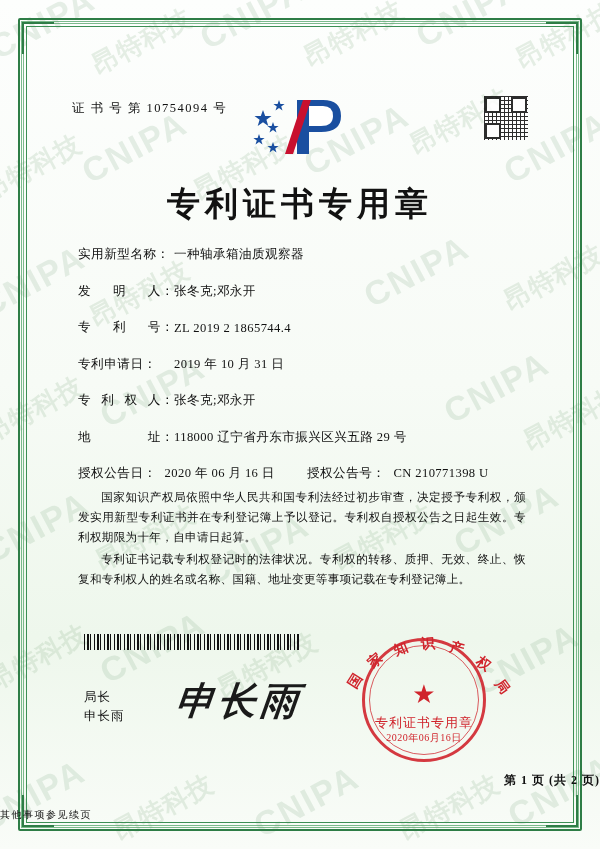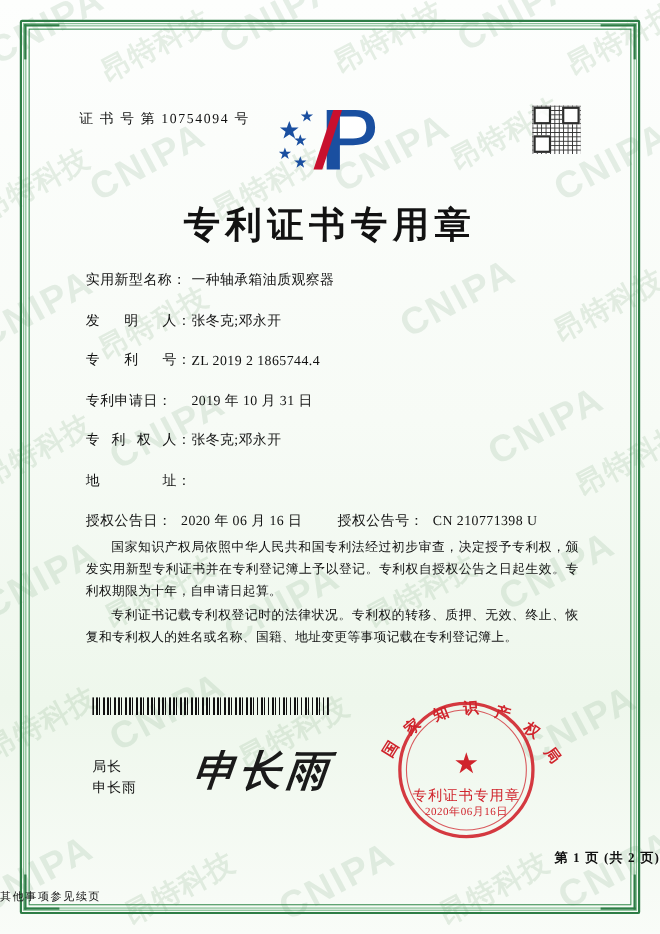--- a/index.html
+++ b/index.html
@@ -451,20 +451,21 @@
           <span>人：</span>
         </div>
         <div class="value">张冬克;邓永开</div>
       </div>
 
       <div class="row">
         <div class="label spread">
           <span>地</span>
           <span>址：</span>
         </div>
+        <div class="value">118000 辽宁省丹东市振兴区兴五路 29 号</div>
       </div>
 
       <div class="row-inline">
         <span class="seg-label">授权公告日：</span>
         <span class="seg-val">2020 年 06 月 16 日</span>
         <span class="gap"></span>
         <span class="seg-label">授权公告号：</span>
         <span class="seg-val">CN 210771398 U</span>
       </div>
 

